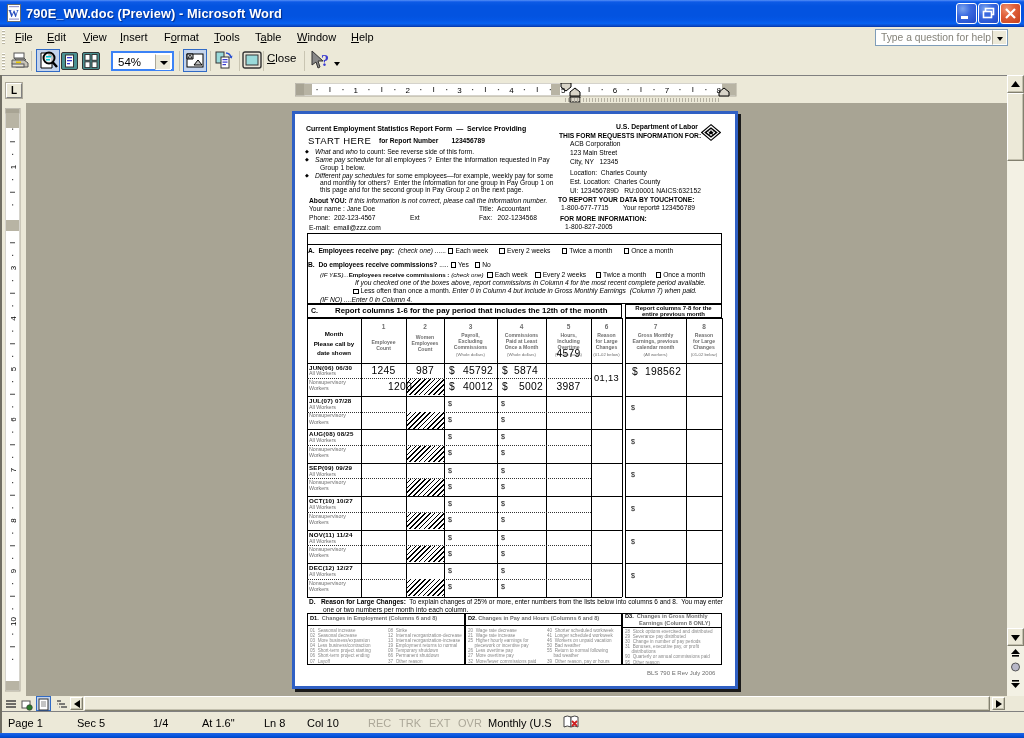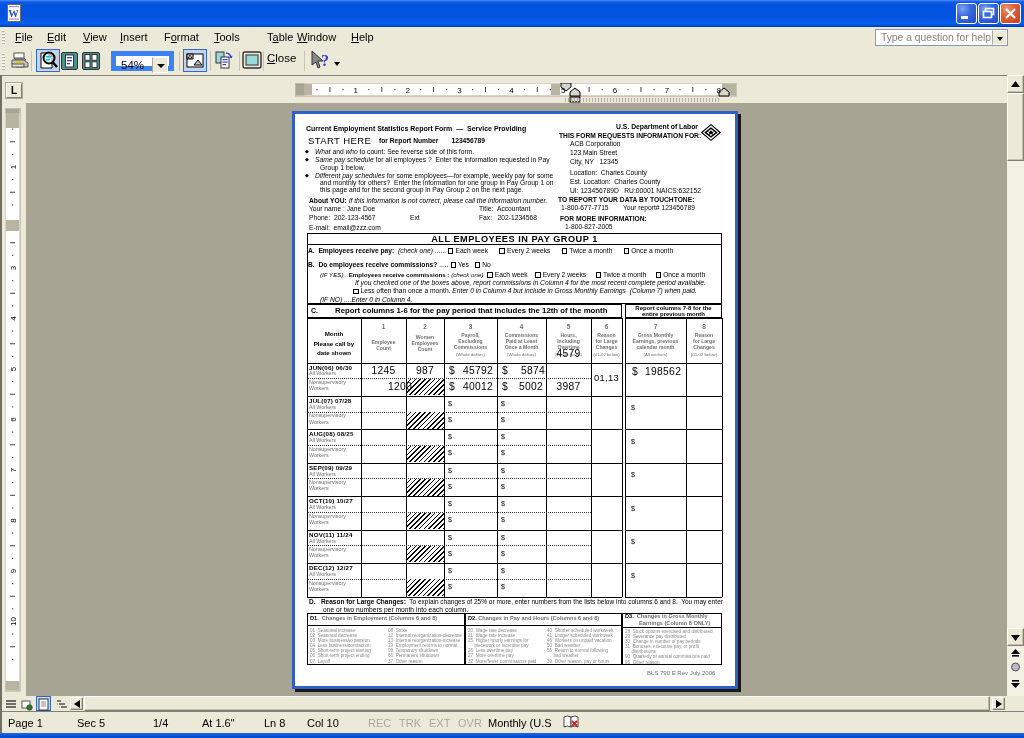--- a/index.html
+++ b/index.html
@@ -27,21 +27,21 @@
 #qbox .dd { position:absolute; right:0px; top:0px; width:15px; height:15px; background:#ECE9D8; border:1px solid #fff; border-left-color:#aca899; }
 #qbox .dd:after { content:""; position:absolute; left:4px; top:6px; border:3px solid transparent; border-top:4px solid #000; }
 
 
 #toolbar { position:absolute; left:0; top:48px; width:1024px; height:27px; background:#ECE9D8; }
 #toolbar .grip { position:absolute; left:2px; top:5px; width:3px; height:17px;
   background:repeating-linear-gradient(180deg,#fff 0 1px,#b8b4a2 1px 2px, transparent 2px 3px); }
 .tsep { position:absolute; top:3px; width:1px; height:20px; background:#c9c5b2; }
 .tbtn { position:absolute; top:2px; }
 .tbtn.sel { border:1px solid #316AC5; background:#c5d4ec; }
-#zoombox { position:absolute; left:111px; top:3px; width:63px; height:20px; background:#fff; border:5px solid #3b82f6; }
+#zoombox { position:absolute; left:111px; top:3px; width:63px; height:20px; background:#fff; border:2px solid #3b82f6; }
 #zoombox .ztext { position:absolute; left:5px; top:3px; font-size:11.5px; }
 #zoombox .zdd { position:absolute; right:1px; top:1px; width:16px; height:16px; background:#ECE9D8; border:1px solid #fff; border-left-color:#aca899; border-top-color:#fff; }
 #zoombox .zdd:after { content:""; position:absolute; left:4px; top:6px; border:4px solid transparent; border-top:4px solid #000; }
 #closebtn { position:absolute; left:267px; top:4px; font-size:11.5px; color:#000; }
 .helpcaret { position:absolute; left:334px; top:14px; border:3px solid transparent; border-top:4px solid #000; }
 
 
 #pane { position:absolute; left:0; top:75px; width:1024px; height:621px; background:#ECE9D8; border-top:1px solid #808080; }
 #canvas { position:absolute; left:26px; top:27px; width:981px; height:594px; background:#a8a494; }
 #lbox { position:absolute; left:6px; top:7px; width:16px; height:15px; background:#ECE9D8; border:1px solid #fff; border-right-color:#808080; border-bottom-color:#808080; box-shadow:0 0 0 1px #aca899; font-weight:bold; font-size:10px; text-align:center; line-height:14px; }
@@ -83,20 +83,21 @@
 </head>
 <body>
 
 <div id="titlebar">
   <svg class="abs" style="left:5px;top:4px" width="18" height="19" viewBox="0 0 18 19">
     <rect x="2.5" y="0.5" width="13" height="17" fill="#fff" stroke="#6a6a6a"></rect>
     <rect x="4" y="2" width="10" height="1.2" fill="#9a9ad0"></rect>
     <rect x="4" y="14.5" width="10" height="1.2" fill="#9a9ad0"></rect>
     <text x="3.2" y="12.5" font-size="10.5" font-weight="bold" fill="#2b50c0" font-family="Liberation Serif">W</text>
   </svg>
+  <div class="ttext">790E_WW.doc (Preview) - Microsoft Word</div>
   <div class="winbtn min" style="left:956px">
     <svg width="19" height="19">
         <rect x="4" y="12" width="7" height="3" fill="#fff"></rect>
       </svg>
   </div>
   <div class="winbtn max" style="left:978px">
     <svg width="19" height="19">
         <rect x="6.5" y="4.5" width="8" height="6" fill="none" stroke="#fff" stroke-width="1.6"></rect>
         <rect x="4.5" y="7.5" width="8" height="6" fill="#3a6ae0" stroke="#fff" stroke-width="1.6"></rect>
       </svg>
@@ -109,21 +110,21 @@
 </div>
 
 <div id="menubar">
   <div class="grip"></div>
   <div class="mi" style="left:15px"><u class="acc">F</u>ile</div>
   <div class="mi" style="left:47px"><u class="acc">E</u>dit</div>
   <div class="mi" style="left:83px"><u class="acc">V</u>iew</div>
   <div class="mi" style="left:120px"><u class="acc">I</u>nsert</div>
   <div class="mi" style="left:164px">F<u class="acc">o</u>rmat</div>
   <div class="mi" style="left:214px"><u class="acc">T</u>ools</div>
-  <div class="mi" style="left:267px">T<u class="acc">a</u>ble</div>
+  <div class="mi" style="left:255px">T<u class="acc">a</u>ble</div>
   <div class="mi" style="left:297px"><u class="acc">W</u>indow</div>
   <div class="mi" style="left:351px"><u class="acc">H</u>elp</div>
   <div id="qbox">Type a question for help<span class="dd"></span></div>
 </div>
 
 <div id="toolbar">
   <div class="grip"></div>
 
   <svg class="tbtn" style="left:10px;top:4px" width="20" height="18" viewBox="0 0 20 18">
     <polygon points="4,6 14,6 16,8 6,8" fill="#d8d4c8" stroke="#555"></polygon>
@@ -403,21 +404,20 @@
     <div class="t" style="left:275px;top:56px">Location:&nbsp; Charles County</div>
     <div class="t" style="left:275px;top:65px">Est. Location:&nbsp; Charles County</div>
     <div class="t" style="left:275px;top:74px">UI: 123456789D&nbsp;&nbsp; RU:00001 NAICS:632152</div>
     <div class="t b" style="left:263px;top:83px">TO REPORT YOUR DATA BY TOUCHTONE:</div>
     <div class="t" style="left:266px;top:91px">1-800-677-7715</div>
     <div class="t" style="left:328px;top:91px">Your report# 123456789</div>
     <div class="t b" style="left:265px;top:102px">FOR MORE INFORMATION:</div>
     <div class="t" style="left:270px;top:110px">1-800-827-2005</div>
 
     <div class="bx" style="left:12px;top:119px;width:415px;height:71px"></div>
-    <div class="t b ctr" style="left:12px;top:120.5px;width:415px;font-size:9.2px;letter-spacing:0.5px">ALL EMPLOYEES IN PAY GROUP 1</div>
     <div class="hline" style="left:12px;top:129.5px;width:415px"></div>
     <div class="t" style="left:13px;top:133.5px"><span class="b">A.&nbsp; Employees receive pay:&nbsp;</span> <span class="i">(check one)</span> ......<span class="cb"></span>Each week&nbsp;&nbsp;&nbsp;&nbsp;&nbsp;<span class="cb"></span>Every 2 weeks&nbsp;&nbsp;&nbsp;&nbsp;&nbsp;<span class="cb"></span>Twice a month&nbsp;&nbsp;&nbsp;&nbsp;&nbsp;<span class="cb"></span>Once a month</div>
     <div class="t" style="left:13px;top:147.5px"><span class="b">B.&nbsp; Do employees receive commissions?</span> .....<span class="cb"></span>Yes&nbsp;&nbsp;<span class="cb"></span>No</div>
     <div class="t" style="left:25px;top:157.5px"><span style="font-size:6.2px"><span class="i">(IF YES)...</span><span class="b">Employees receive commissions :&nbsp;</span><span class="i">(check one)</span></span>&nbsp;<span class="cb"></span>Each week&nbsp;&nbsp;&nbsp;<span class="cb"></span>Every 2 weeks&nbsp;&nbsp;&nbsp;&nbsp;<span class="cb"></span>Twice a month&nbsp;&nbsp;&nbsp;&nbsp;<span class="cb"></span>Once a month</div>
     <div class="t i" style="left:60px;top:165.5px">If you checked one of the boxes above, report commissions in Column 4 for the most recent complete period available.</div>
     <div class="t" style="left:56px;top:174px"><span class="cb"></span>Less often than once a month.&nbsp;<span class="i">Enter 0 in Column 4 but include in Gross Monthly Earnings&nbsp; (Column 7) when paid.</span></div>
     <div class="t" style="left:25px;top:182.5px"><span class="i">(IF NO) ....</span><span class="i">Enter 0 in Column 4.</span></div>
 
     <div class="bx" style="left:12px;top:190px;width:315px;height:13.5px"></div>
     <div class="bx" style="left:330px;top:190px;width:97px;height:13.5px"></div>
@@ -466,21 +466,21 @@
           <div class="t g" style="left:14px;top:257.3px;font-size:5.3px">All Workers</div>
           <div class="dline" style="left:12px;top:264.1px;width:284px"></div>
           <div class="t g" style="left:14px;top:265.9px;font-size:5.3px">Nonsupervisory</div>
           <div class="t g" style="left:14px;top:272.1px;font-size:5.3px">Workers</div>
           <div class="hatch" style="left:111.5px;top:264.8px;width:37px;height:16.442857142857143px"></div>
           <div class="t ctr val" style="left:66px;top:252px;width:45px;">1245</div>
           <div class="t ctr val" style="left:111px;top:252px;width:38px;">987</div>
           <div class="t val" style="left:154px;top:252px;">$</div>
           <div class="t val" style="left:168px;top:252px;">45792</div>
           <div class="t val" style="left:207px;top:252px;">$</div>
-          <div class="t val" style="left:226px;top:252px;text-align:right;">5874</div>
+          <div class="t val" style="left:219px;top:252px;text-align:right;">5874</div>
           <div class="t ctr val" style="left:251px;top:235px;width:45px;">4579</div>
           <div class="t ctr val" style="left:296px;top:259.5px;width:31px;font-size:9.3px">01,13</div>
           <div class="t val" style="left:337px;top:252.5px;">$</div>
           <div class="t val" style="left:350px;top:252.5px;">198562</div>
           <div class="t ctr val" style="left:66px;top:268.3px;width:45px;padding-left:27px;">1200</div>
           <div class="t val" style="left:154px;top:268.3px;">$</div>
           <div class="t val" style="left:168px;top:268.3px;">40012</div>
           <div class="t val" style="left:207px;top:268.3px;">$</div>
           <div class="t val" style="left:224px;top:268.3px;">5002</div>
           <div class="t ctr val" style="left:251px;top:267.6px;width:45px;">3987</div>

